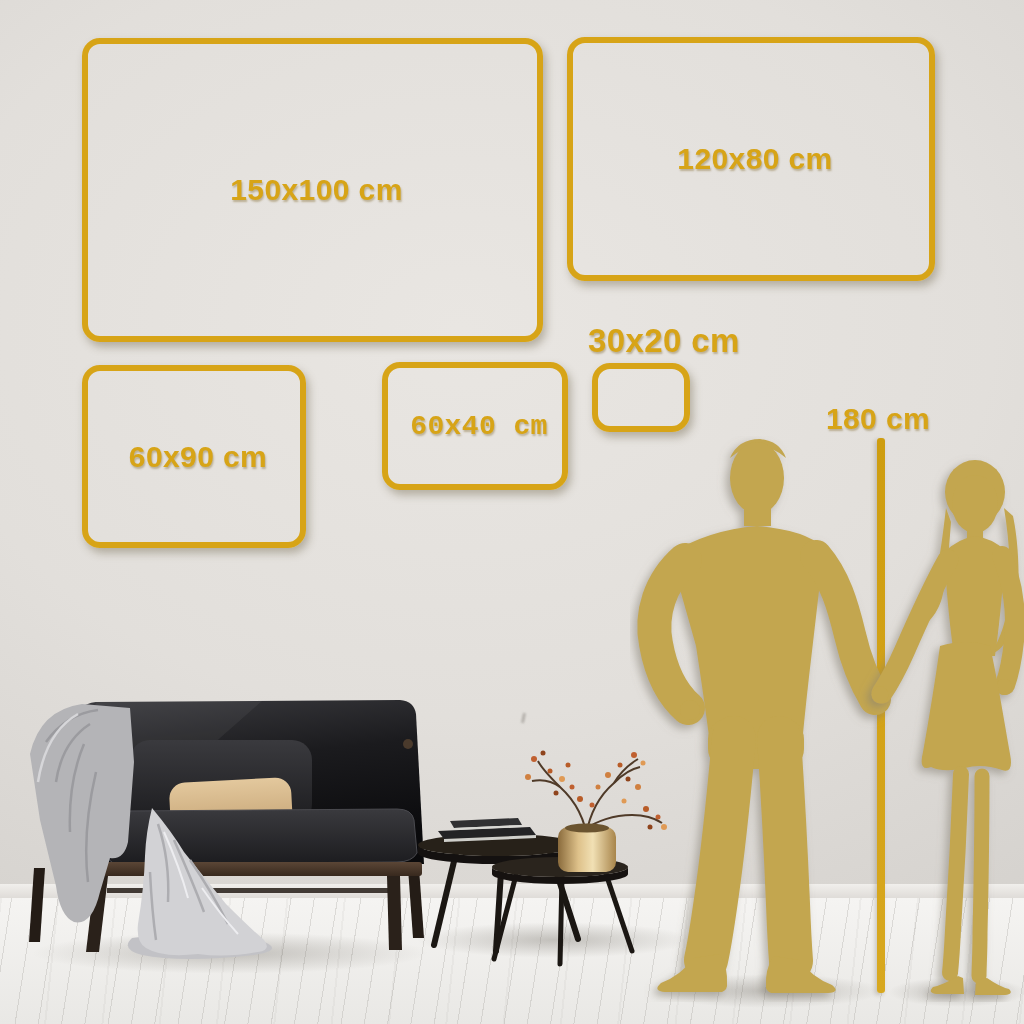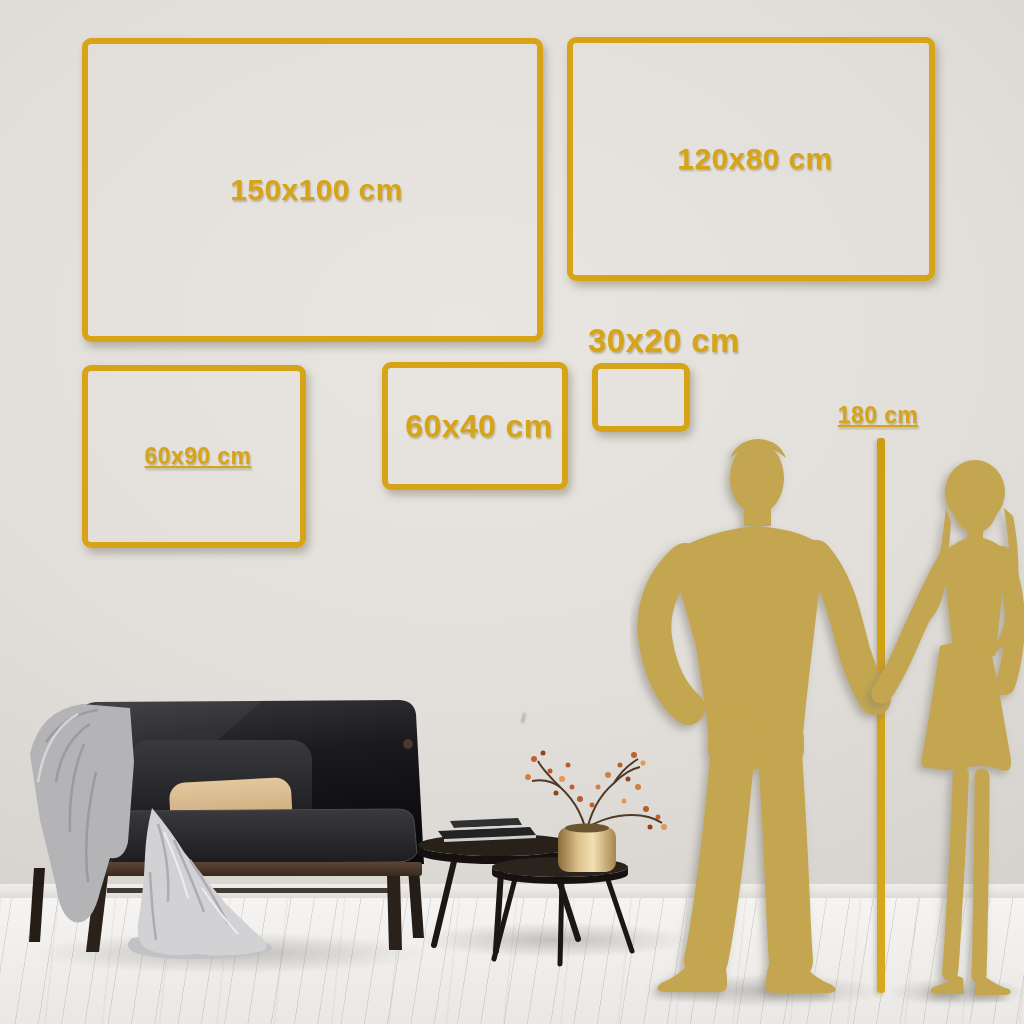--- a/index.html
+++ b/index.html
@@ -28,30 +28,30 @@
       repeating-linear-gradient(99deg, rgba(255,255,255,0) 0 11px, rgba(163,160,155,.30) 11px 12px, rgba(255,255,255,0) 12px 23px),
       repeating-linear-gradient(96deg, rgba(185,182,178,.14) 0 2px, rgba(255,255,255,0) 2px 57px),
       linear-gradient(#F5F4F2,#E9E8E5);
   }
   .floor-shadow{
     position:absolute;border-radius:50%;
     background:radial-gradient(ellipse at center, rgba(104,99,90,.34) 0%, rgba(104,99,90,0) 70%);
   }
   .size-box{
     position:absolute;box-sizing:border-box;
-    border:6px solid #D7A417;border-radius:9px;
+    border:6px solid #D7A417;border-radius:18px;
     box-shadow:3px 5px 8px rgba(96,86,58,.38);
     display:flex;align-items:center;justify-content:center;padding-left:8px;
   }
   .size-label{
     color:#D7A417;font-weight:700;letter-spacing:.4px;
     text-shadow:1px 2px 2px rgba(110,80,10,.35);
     white-space:nowrap;
   }
-  .fs30{font-size:30px;} .fs29{font-size:23px;text-decoration:underline;} .fs28{font-size:32px;} .fs26{font-size:33px;}
+  .fs30{font-size:30px;} .fs29{font-size:30px;} .fs28{font-size:28px;font-family:Liberation Mono, monospace;} .fs26{font-size:33px;}
   .box150{left:82px;top:38px;width:461px;height:304px;align-items:center;}
   .box120{left:567px;top:37px;width:368px;height:244px;}
   .box6090{left:82px;top:365px;width:224px;height:183px;}
   .box6040{left:382px;top:362px;width:186px;height:128px;}
   .box3020{left:592px;top:363px;width:98px;height:69px;}
   .label3020{position:absolute;left:588px;top:322px;}
   .height-label{position:absolute;left:820px;top:402px;width:116px;text-align:center;}
   .vline{
     position:absolute;left:877px;top:438px;width:8px;height:555px;border-radius:3px;
     background:linear-gradient(180deg,#CE9D10,#D8A81F);

